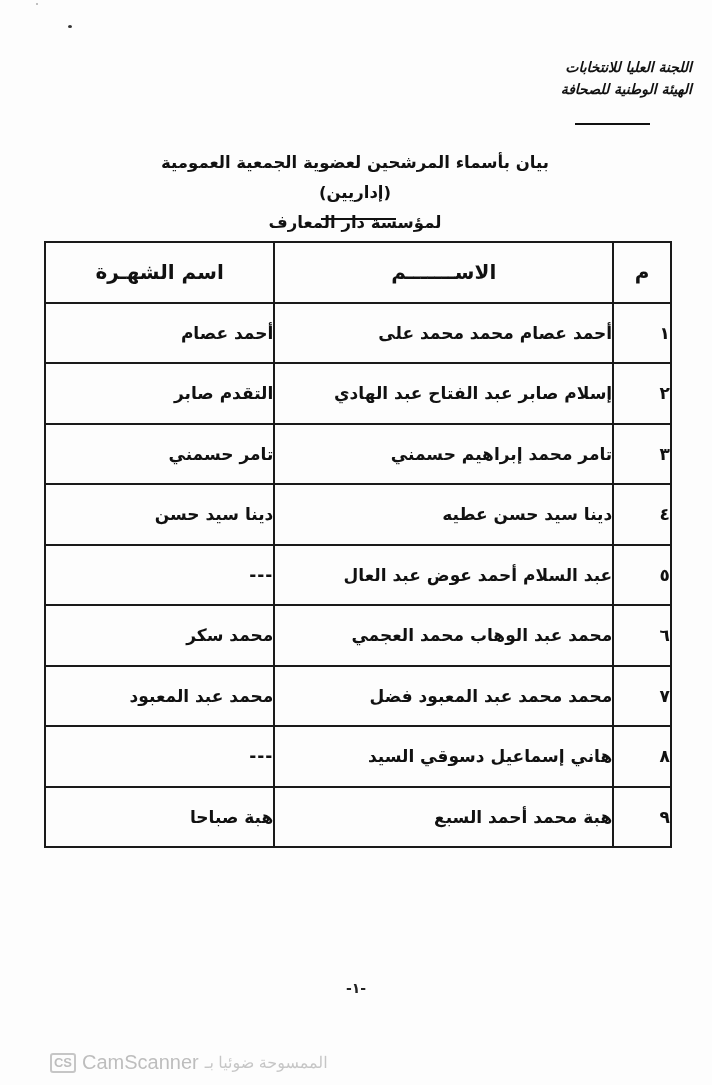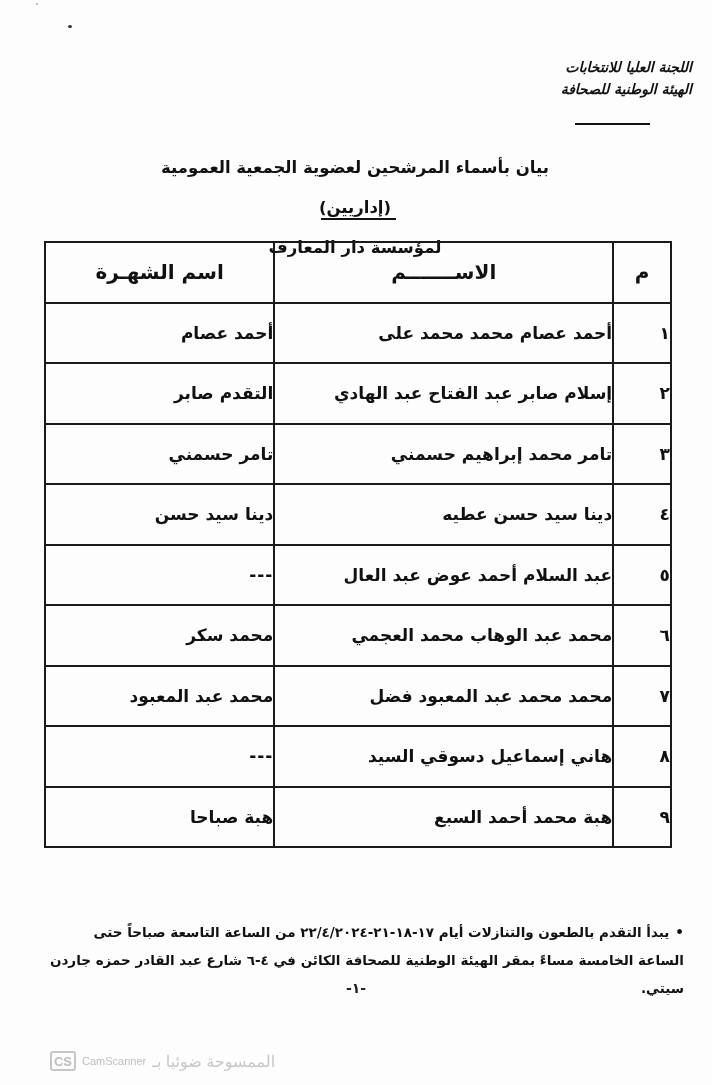--- a/index.html
+++ b/index.html
@@ -56,21 +56,21 @@
     .doc-title {
       position: absolute;
       left: 130px;
       top: 148px;
       width: 450px;
       direction: rtl;
       text-align: center;
       font-family: "DejaVu Sans", sans-serif;
       font-weight: bold;
       font-size: 16.5px;
-      line-height: 40px;
+      line-height: 30px;
       color: #111;
     }
     .doc-subtitle {
       display: block;
     }
     .doc-subtitle-underline {
       position: absolute;
       left: 321px;
       top: 218px;
       width: 75px;
@@ -156,21 +156,21 @@
       align-items: center;
       justify-content: center;
       font-family: "Liberation Sans", sans-serif;
       font-weight: bold;
       font-size: 13px;
       color: #8a8a8a;
       box-sizing: border-box;
     }
     .cs-text {
       font-family: "Liberation Sans", sans-serif;
-      font-size: 11px;
+      font-size: 20px;
       color: #8a8a8a;
     }
     .cs-arabic {
       font-family: Liberation Sans, sans-serif;
       font-size: 16px;
       color: #9a9a9a;
       direction: rtl;
     }
   </style>
 </head>
@@ -248,23 +248,20 @@
         <td class="known-empty">---</td>
       </tr>
       <tr>
         <td class="num">٩</td>
         <td>هبة محمد أحمد السبع</td>
         <td>هبة صباحا</td>
       </tr>
     </tbody>
   </table>
 
-  <div class="notice">
-    <span class="bullet">•</span><span>يبدأ التقدم بالطعون والتنازلات  أيام ١٧-١٨-٢١-٢٢/٤/٢٠٢٤ من الساعة التاسعة صباحاً حتى الساعة الخامسة مساءً بمقر الهيئة الوطنية للصحافة الكائن في ٤-٦ شارع عبد القادر حمزه جاردن سيتي.</span>
-  </div>
 
   <div class="page-number">-١-</div>
 
   <div class="watermark">
     <div class="cs-logo">CS</div>
     <span class="cs-text">CamScanner</span>
     <span class="cs-arabic">الممسوحة ضوئيا بـ</span>
   </div>
 
 </div>

